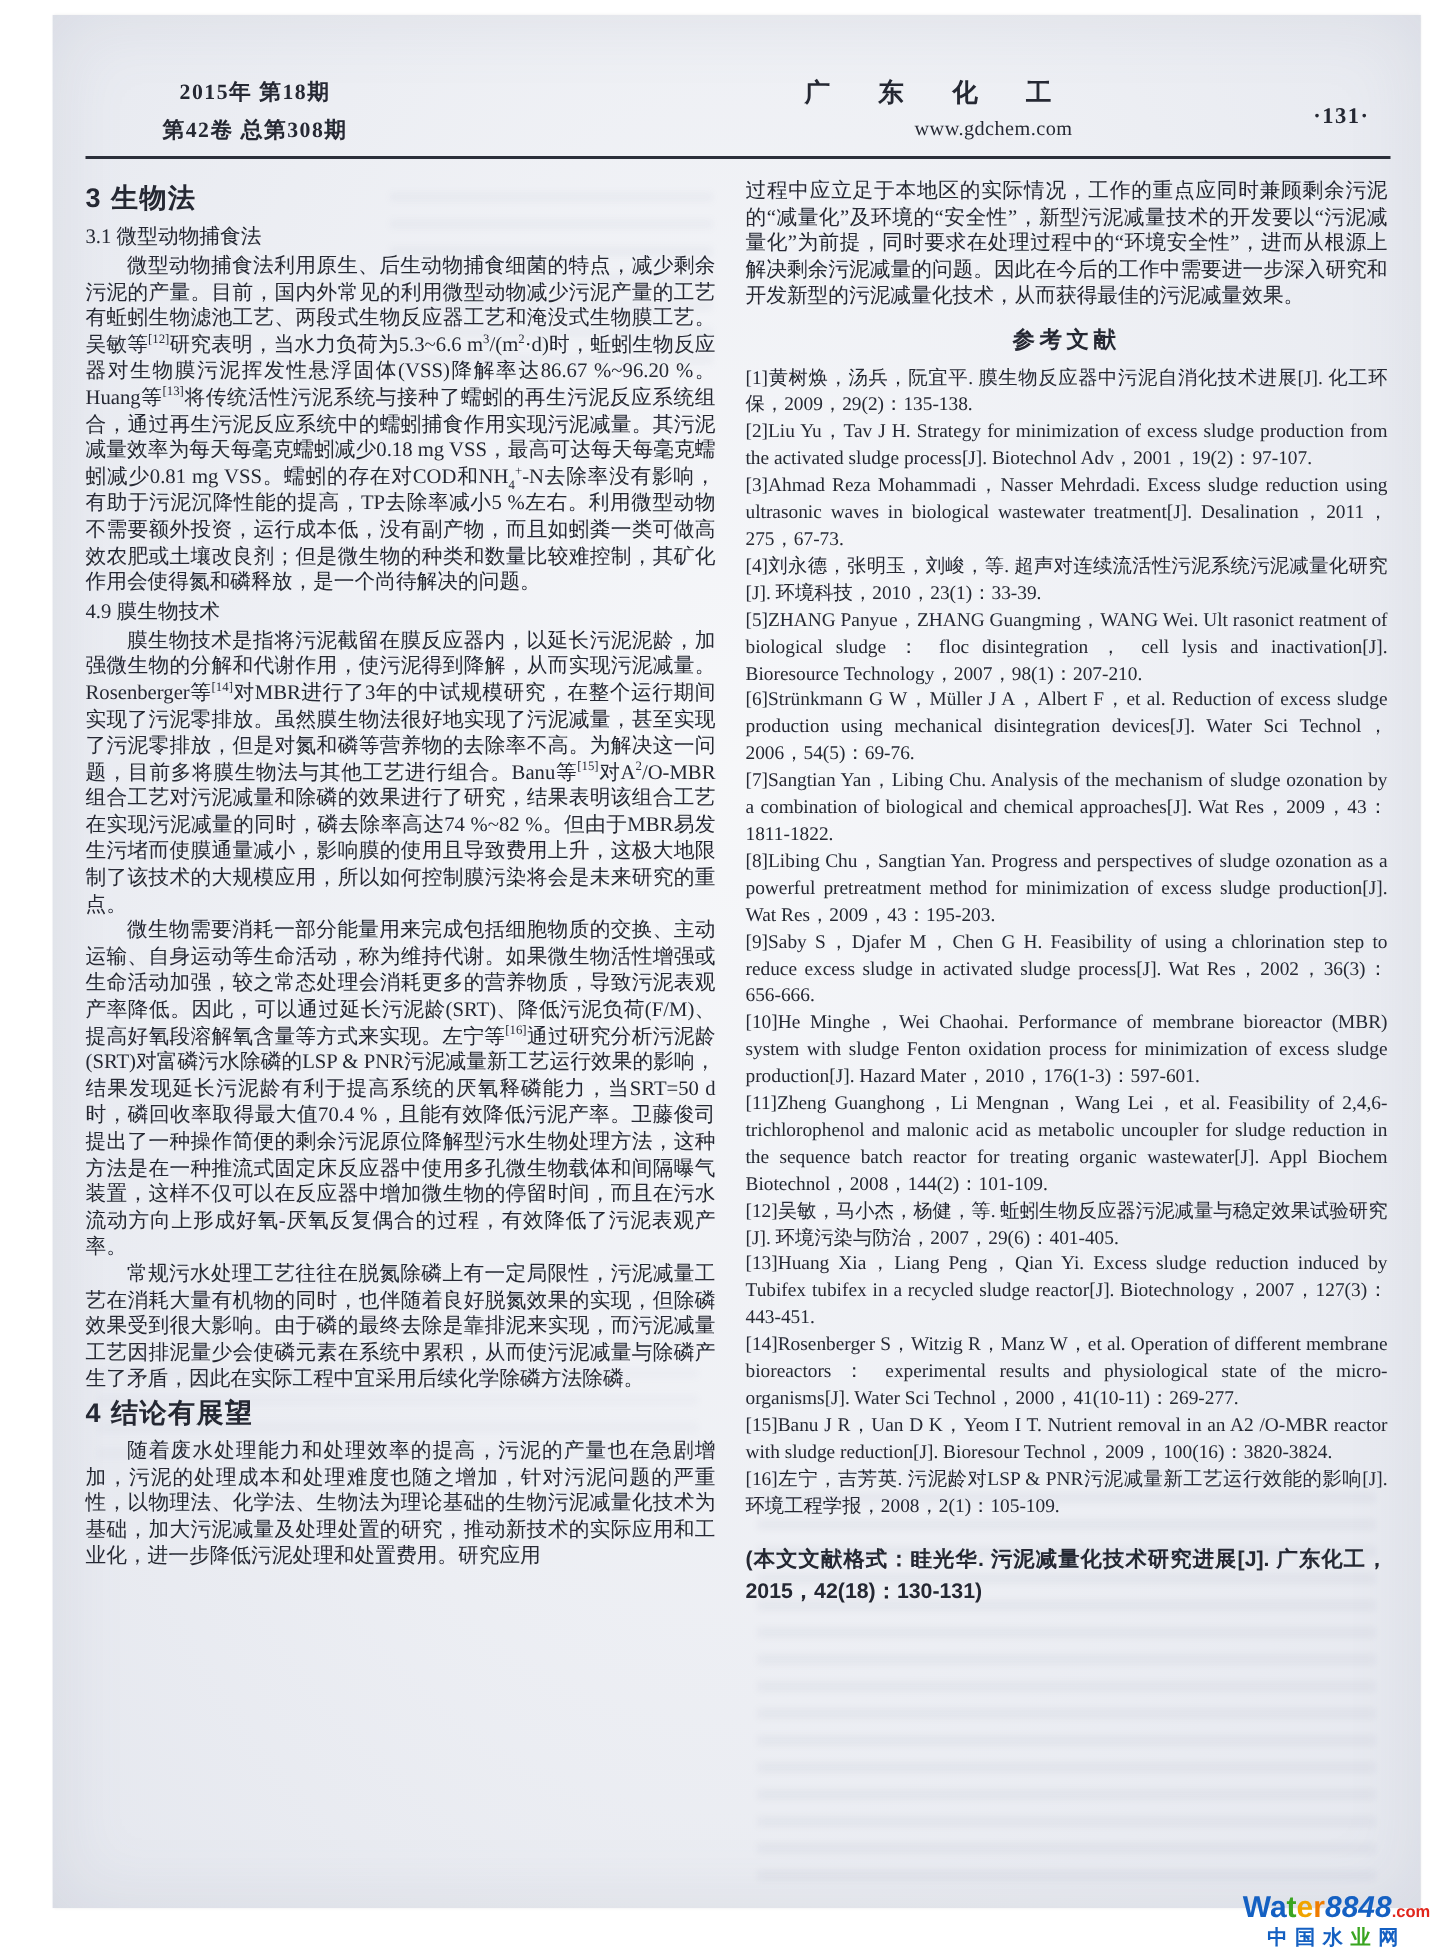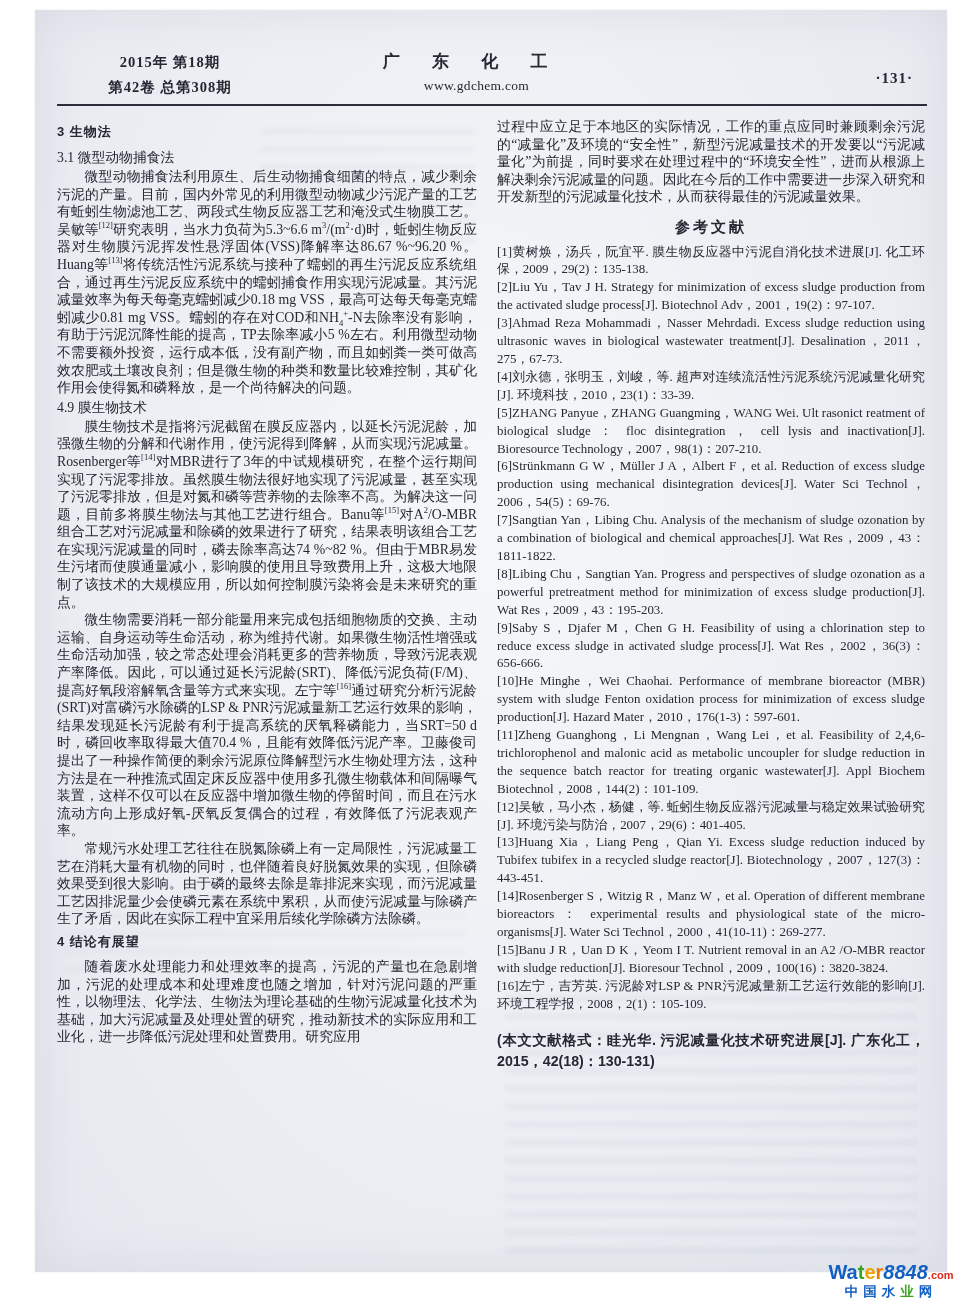--- a/index.html
+++ b/index.html
@@ -13,32 +13,32 @@
     position:absolute;left:35px;top:10px;width:912px;height:1262px;
     background:#edeff4;
     background-image:radial-gradient(ellipse at 50% 40%, rgba(255,255,255,.5), rgba(205,209,222,.25));
     box-shadow:inset 0 0 50px rgba(120,126,148,.14), 0 0 2px rgba(0,0,0,.08);
   }
   
   .issue-block{
     position:absolute;left:30px;top:40px;width:210px;text-align:center;
     font-weight:bold;font-size:14.5px;line-height:25px;letter-spacing:1px;
   }
-  .journal-block{position:absolute;left:180px;top:40px;width:500px;text-align:center;}
+  .journal-block{position:absolute;left:180px;top:40px;width:500px;text-align:right;}
   .journal-name{font-weight:bold;font-size:17px;letter-spacing:14px;text-indent:14px;}
   .journal-site{font-size:13.5px;margin-top:5px;letter-spacing:.3px;margin-left:23px;}
   .page-number{position:absolute;right:34px;top:60px;font-size:15px;font-weight:bold;letter-spacing:1px;}
   .header-rule{position:absolute;left:22px;right:20px;top:94px;height:2px;background:#2b2f3a;}
   
   .col{position:absolute;top:108px;text-align:justify;font-size:13.8px;line-height:17.6px;}
   .col-left{left:22px;width:420px;}
   .col-right{left:462px;width:428px;}
   .sec-head{
     font-family:"Liberation Sans","DejaVu Sans",sans-serif;
-    font-weight:bold;font-size:13px;line-height:24px;margin:2px 0 4px 0;letter-spacing:1px;
+    font-weight:bold;font-size:18px;line-height:24px;margin:2px 0 4px 0;letter-spacing:1px;
   }
   .sub-head{font-size:13.8px;line-height:19px;margin:1px 0;}
   p.body-par{margin:0;text-indent:2em;}
   p.noindent{text-indent:0;}
   sup{font-size:.62em;line-height:0;}
   sub{font-size:.62em;line-height:0;}
   .refs-title{
     text-align:center;font-weight:bold;font-size:15px;letter-spacing:3px;
     margin:12px 0 8px 0;font-family:"Liberation Sans","DejaVu Sans",sans-serif;
   }

